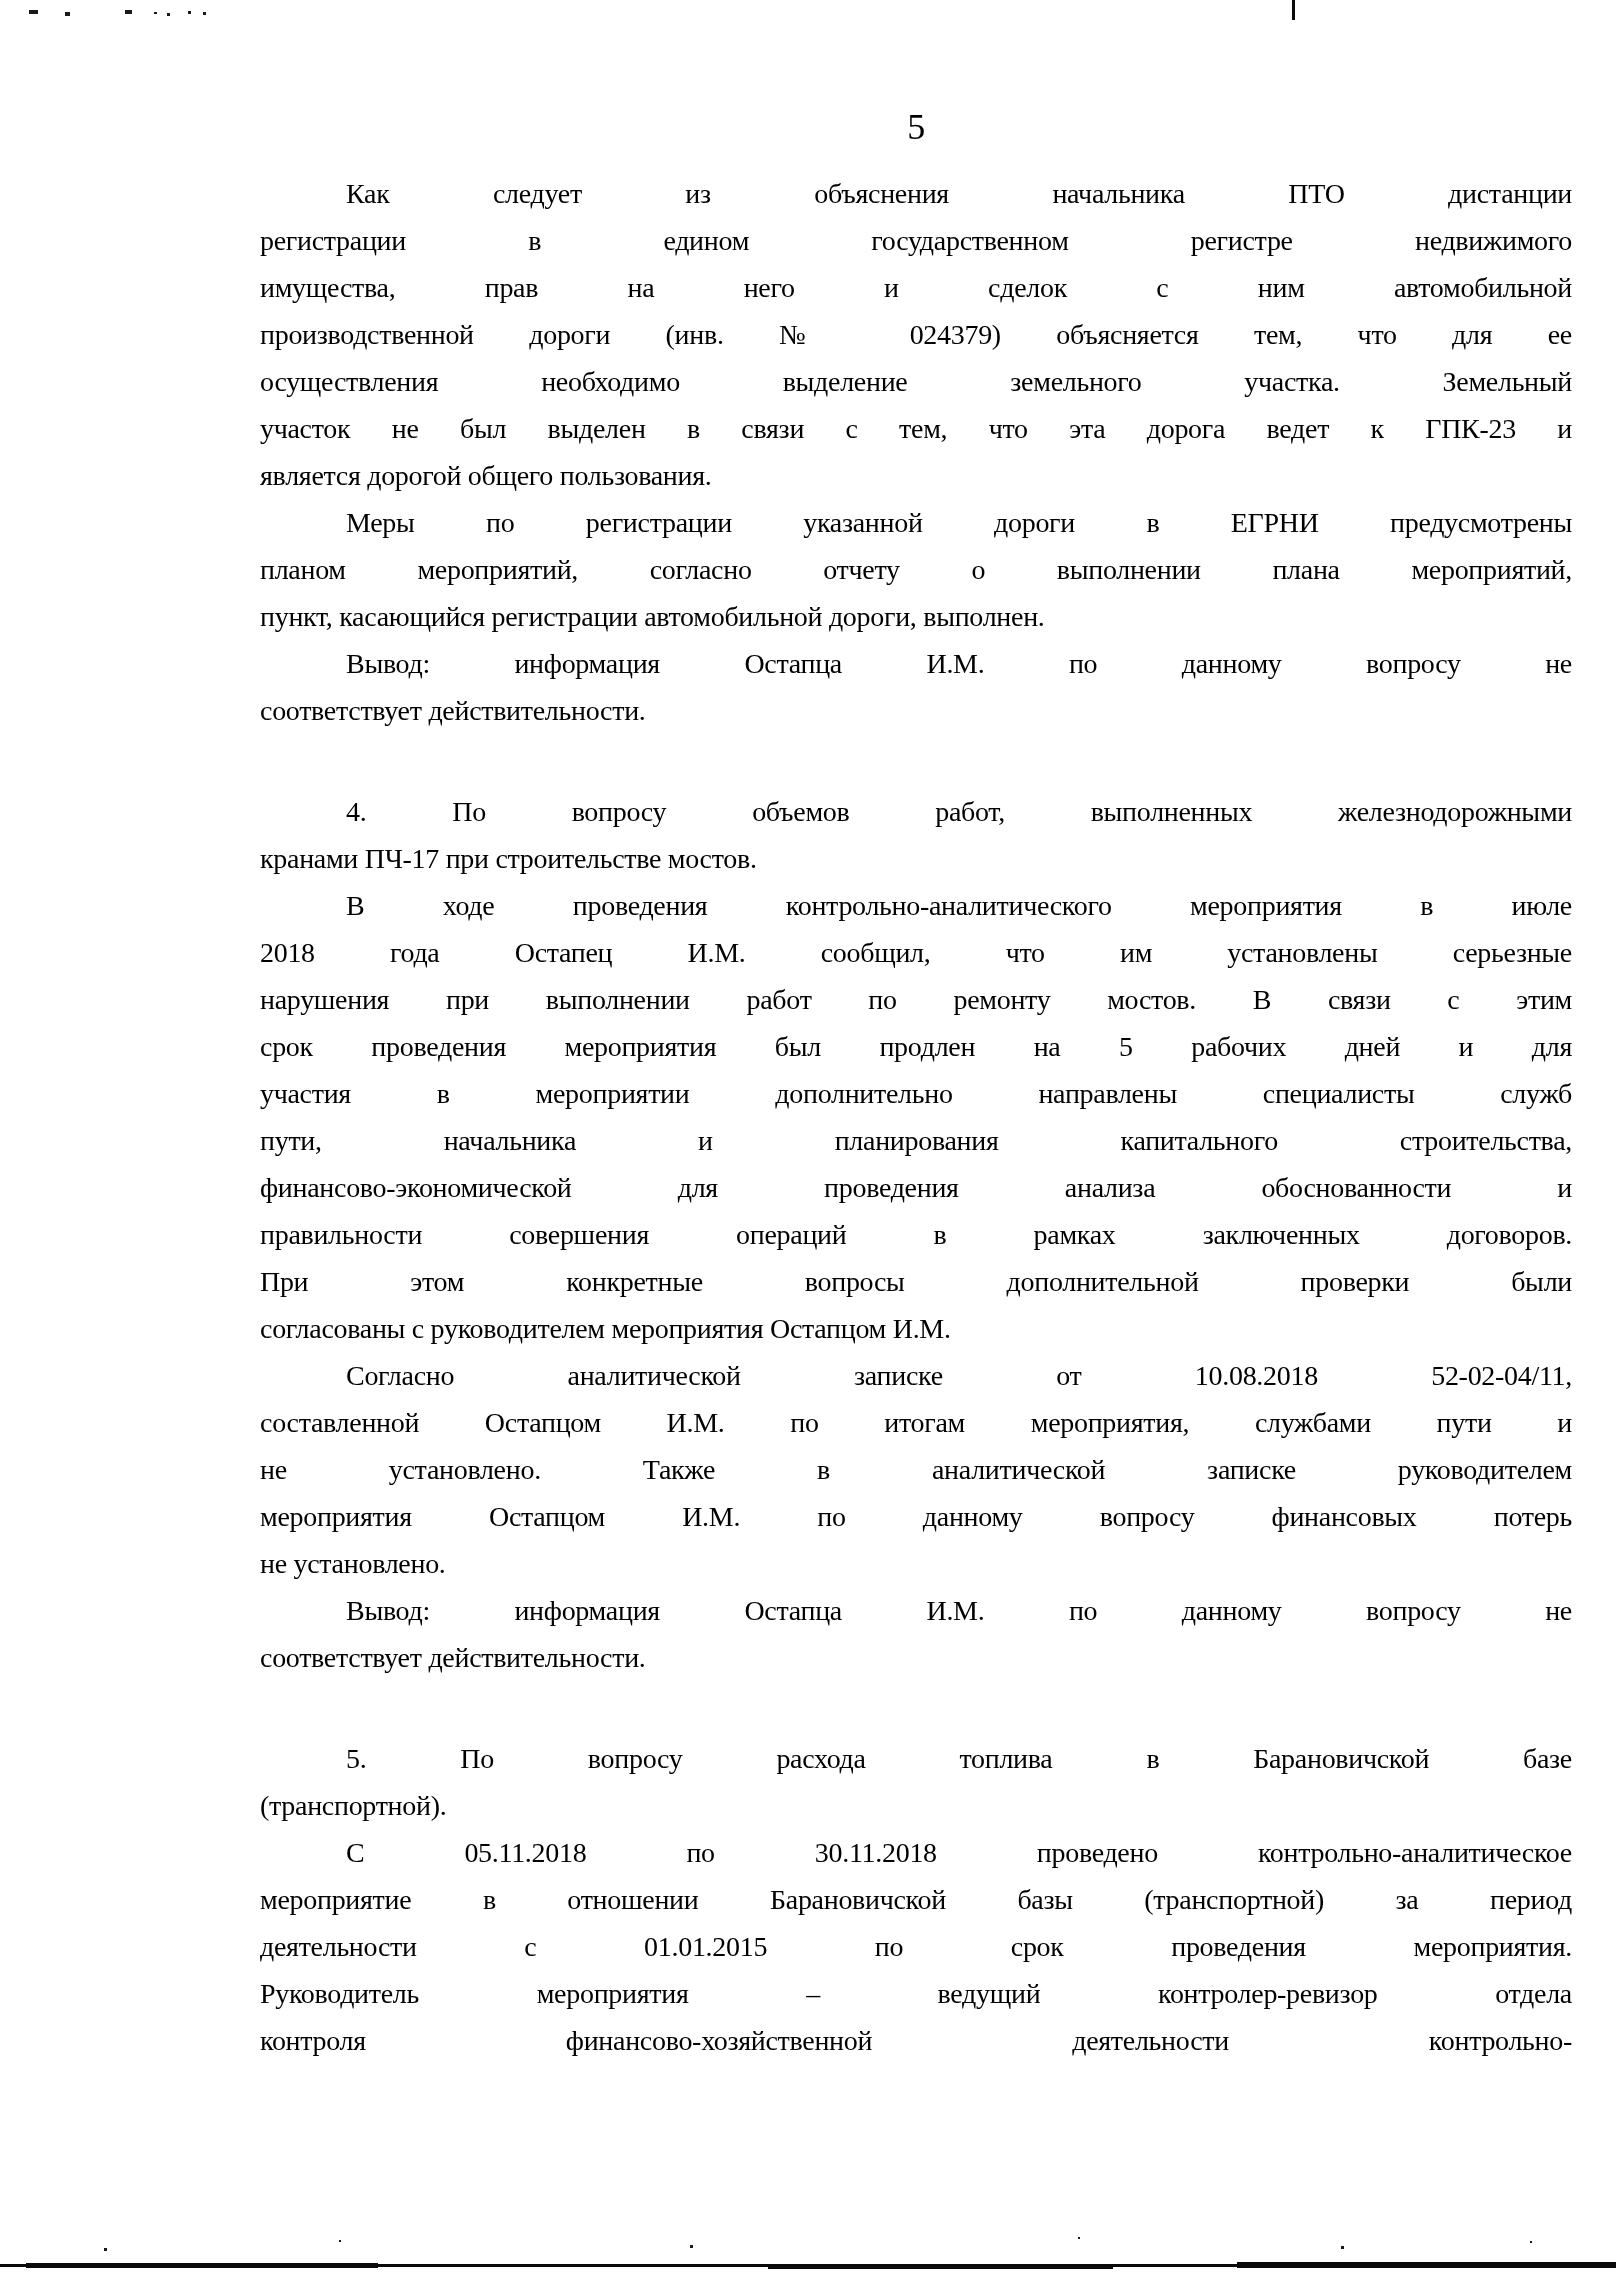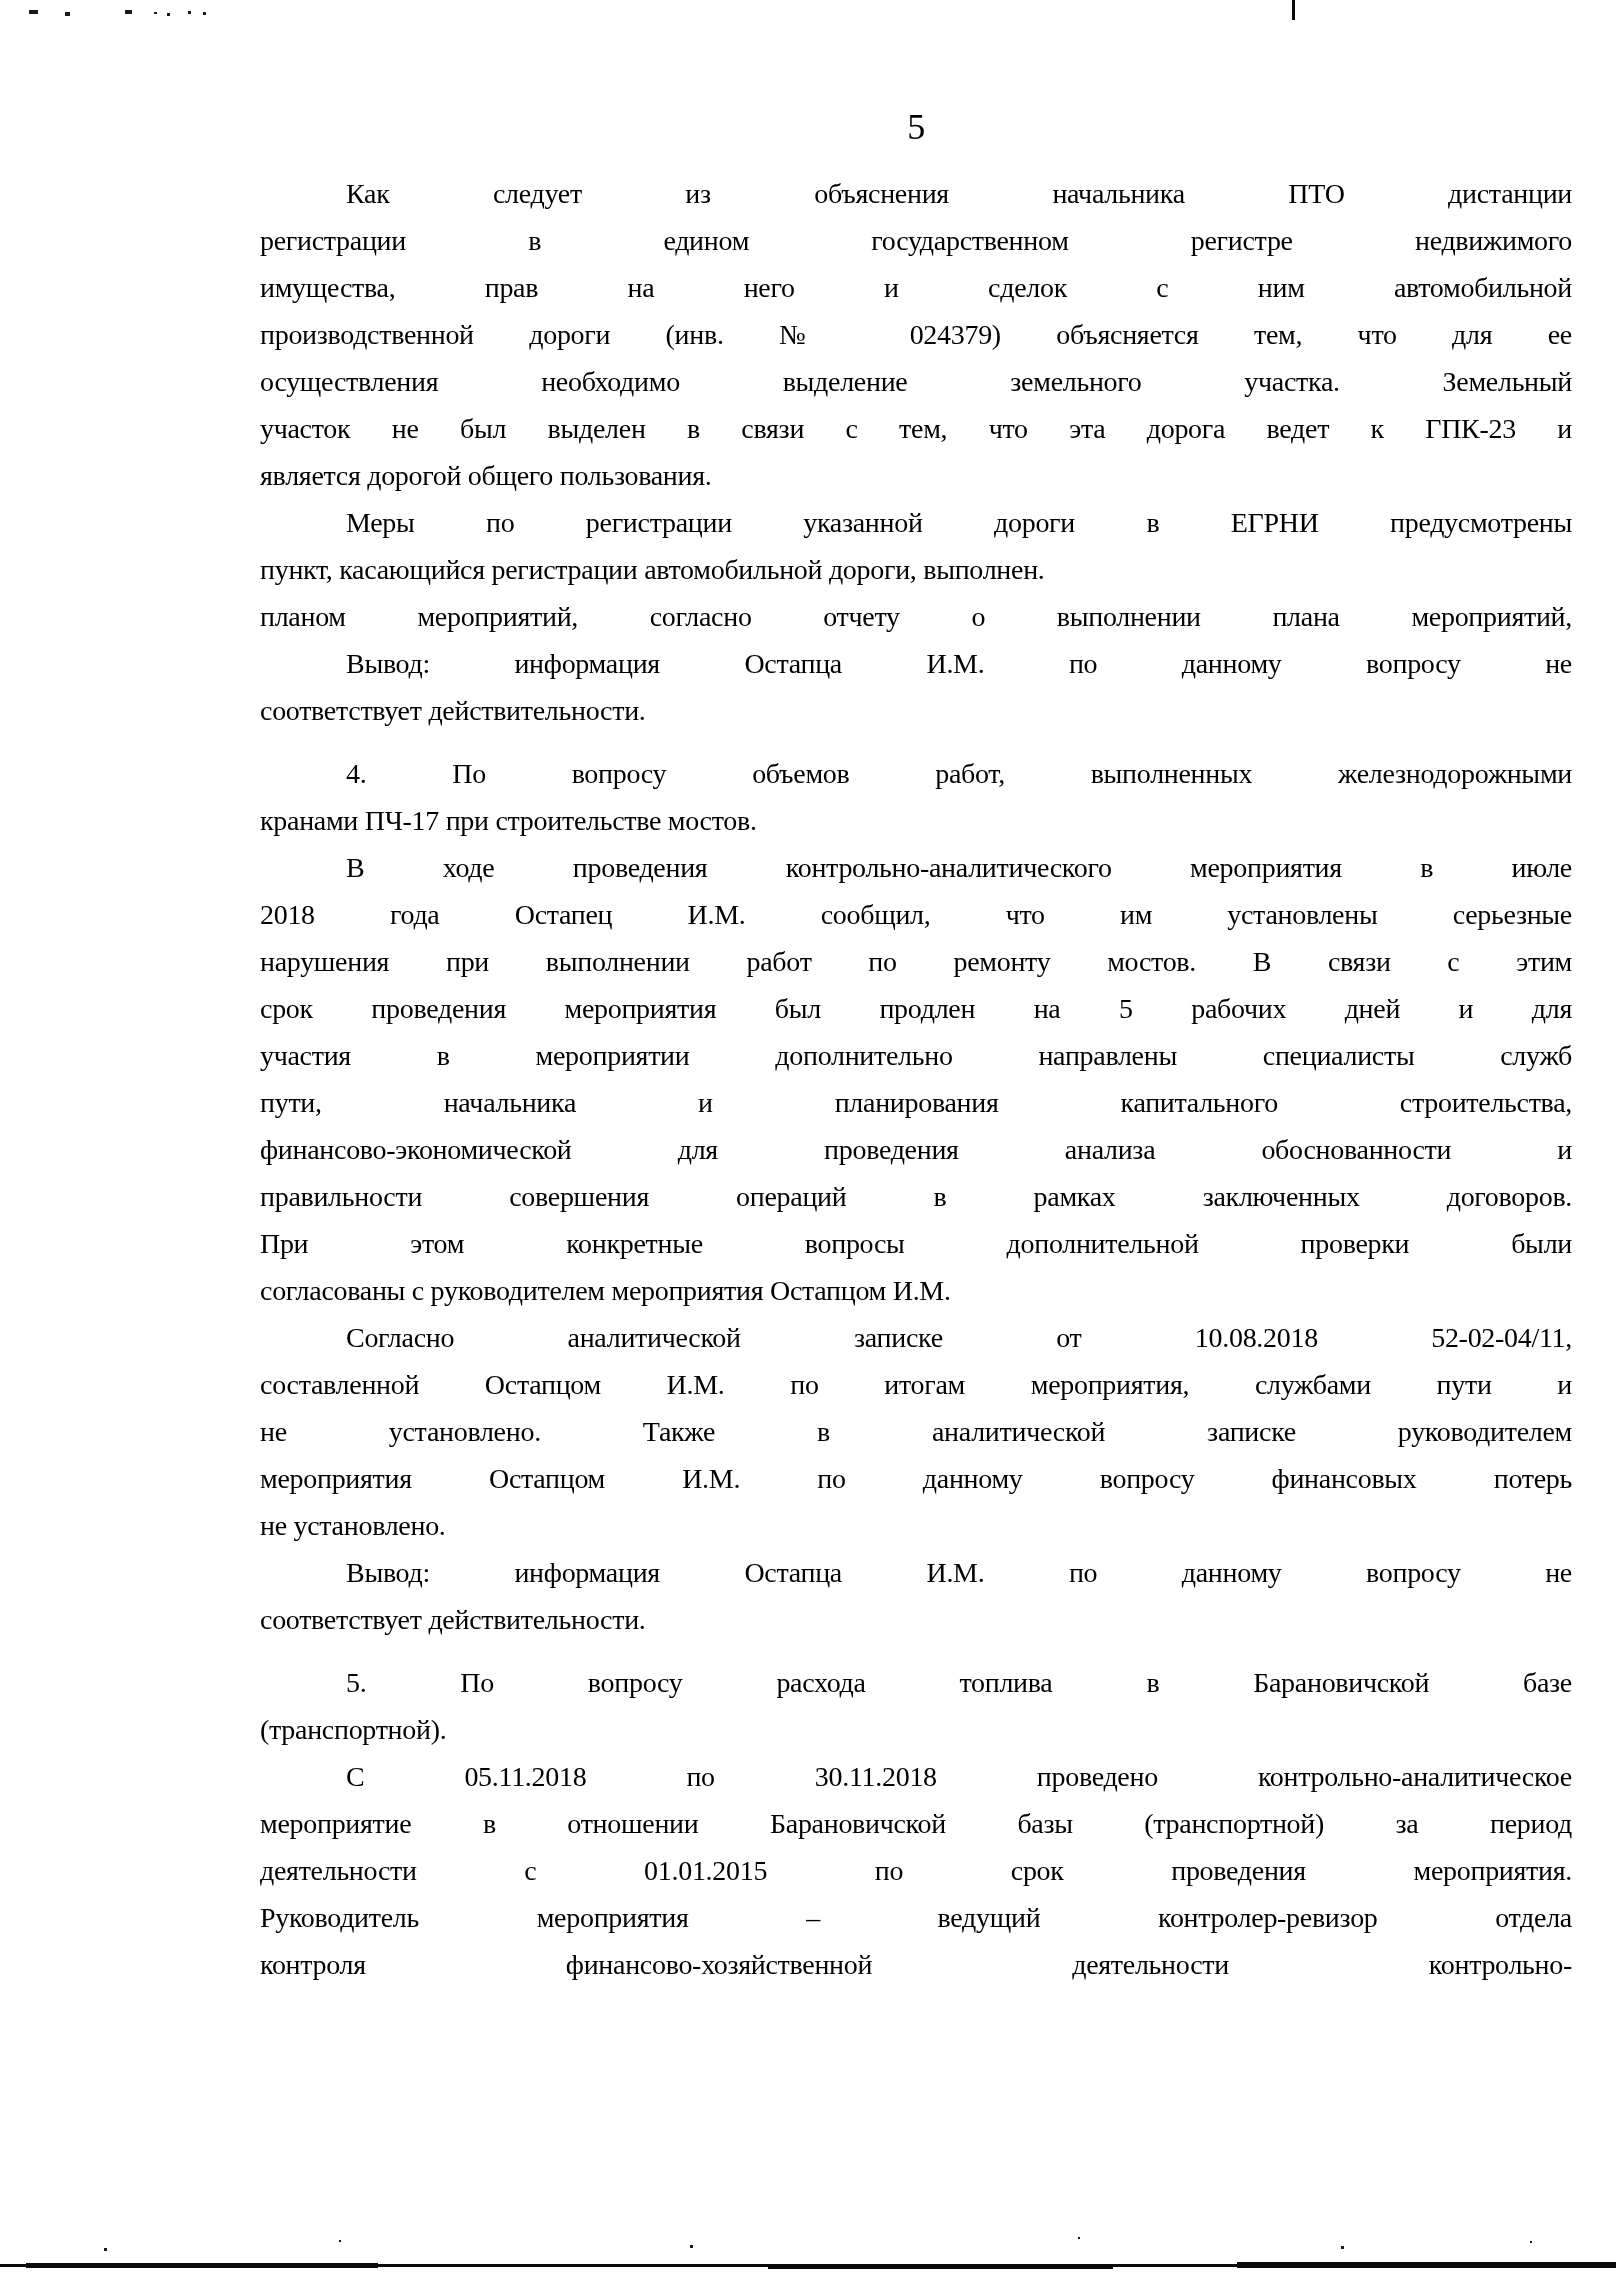--- a/index.html
+++ b/index.html
@@ -33,21 +33,21 @@
   .line {
     font-size: 28px;
     line-height: 47px;
     letter-spacing: -0.3px;
     text-align: justify;
     text-align-last: justify;
     text-justify: inter-word;
   }
   .line.endline { text-align-last: left; }
   .para > .line:first-child { text-indent: 86px; }
-  .para.spaced { margin-top: 16px; }
+  .para.spaced { margin-top: 54px; }
 
   
   .artifact { position: absolute; background: #0a0a0a; }
   .tick-top-right { left: 1292px; top: 0; width: 3.3px; height: 19.5px; }
   .speck { position: absolute; background: #1a1a1a; }
   .sp1 { left: 29px;  top: 10.4px; width: 9px; height: 3.3px; }
   .sp2 { left: 65px; top: 12.4px; width: 5.2px;  height: 3.3px; }
   .sp3 { left: 125px; top: 10.4px; width: 7.2px; height: 3.9px; }
   .sp4 { left: 154px; top: 11.7px; width: 2.6px;  height: 2.6px; }
   .sp5 { left: 167px; top: 13px; width: 2.6px;  height: 2.6px; }
@@ -83,22 +83,22 @@
       <div class="line">Как следует из объяснения начальника ПТО дистанции</div>
       <div class="line">регистрации в едином государственном регистре недвижимого</div>
       <div class="line">имущества, прав на него и сделок с ним автомобильной</div>
       <div class="line">производственной дороги (инв. № 024379) объясняется тем, что для ее</div>
       <div class="line">осуществления необходимо выделение земельного участка. Земельный</div>
       <div class="line">участок не был выделен в связи с тем, что эта дорога ведет к ГПК-23 и</div>
       <div class="line endline">является дорогой общего пользования.</div>
     </div>
     <div class="para">
       <div class="line">Меры по регистрации указанной дороги в ЕГРНИ предусмотрены</div>
+      <div class="line">планом мероприятий, согласно отчету о выполнении плана мероприятий,</div>
       <div class="line endline">пункт, касающийся регистрации автомобильной дороги, выполнен.</div>
-      <div class="line">планом мероприятий, согласно отчету о выполнении плана мероприятий,</div>
     </div>
     <div class="para">
       <div class="line">Вывод: информация Остапца И.М. по данному вопросу не</div>
       <div class="line endline">соответствует действительности.</div>
     </div>
     <div class="para spaced">
       <div class="line">4. По вопросу объемов работ, выполненных железнодорожными</div>
       <div class="line endline">кранами ПЧ-17 при строительстве мостов.</div>
     </div>
     <div class="para">

